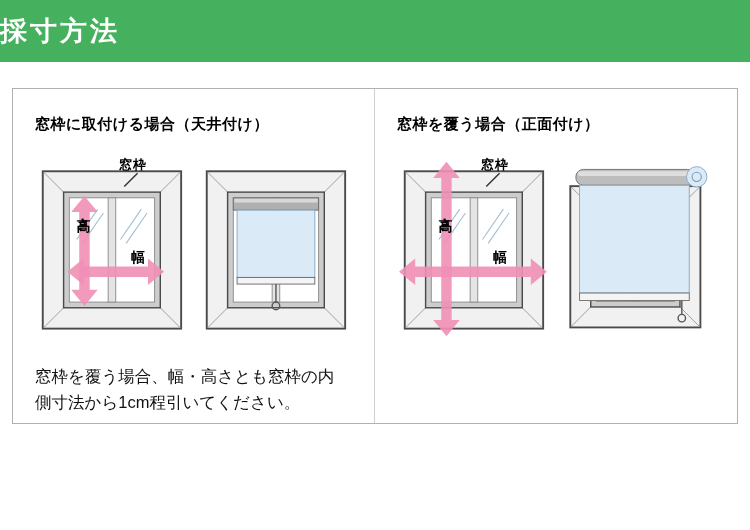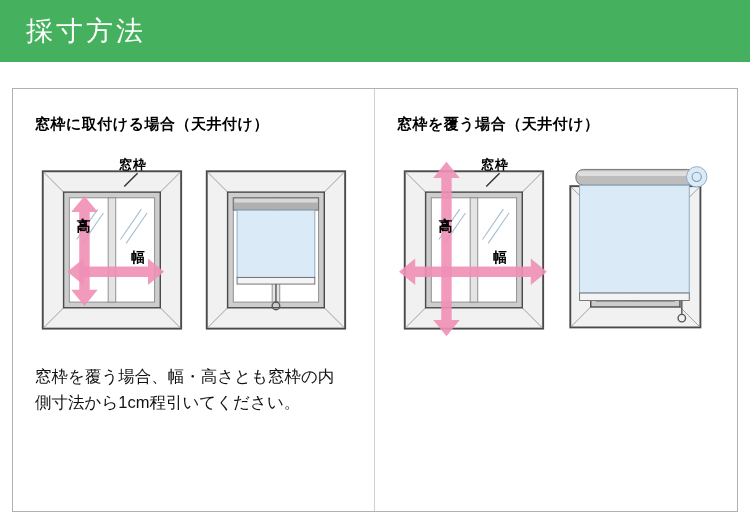--- a/index.html
+++ b/index.html
@@ -5,25 +5,25 @@
   html,body{margin:0;padding:0;}
   body{
     width:750px;height:530px;overflow:hidden;background:#ffffff;
     font-family:"Liberation Sans","DejaVu Sans",sans-serif;color:#111;
   }
   .header{
     height:62px;background:var(--header-green,#45b15e);
     display:flex;align-items:center;
   }
   .header h1{
-    margin:0;padding-left:26px;color:#ffffff;font-size:27px;
-    font-weight:normal;letter-spacing:3px;
+    margin:0;color:#ffffff;font-size:27px;
+    font-weight:bold;letter-spacing:3px;
   }
   .panel{
-    margin:26px 12px 0 12px;height:424px;background:#fff;
+    margin:26px 12px 0 12px;height:336px;background:#fff;
     border:1px solid #b0b0b0;display:flex;box-sizing:border-box;
   }
   .col{flex:1;padding:26px 18px 0 22px;box-sizing:border-box;}
   .col-right{border-left:1px solid #cfcfcf;}
   .col h2{
     margin:0 0 24px 0;font-size:15px;font-weight:bold;color:#000;
     letter-spacing:0.5px;
   }
   .diagrams{display:flex;gap:12px;align-items:flex-start;height:192px;margin-bottom:10px;}
   .diagram{position:relative;}
@@ -102,21 +102,21 @@
           </g>
         </svg>
       </div>
 
     </div>
 
     <p>窓枠を覆う場合、幅・高さとも窓枠の内側寸法から1cm程引いてください。</p>
   </section>
 
   <section class="col col-right">
-    <h2>窓枠を覆う場合（天井付け）</h2>
+    <h2>窓枠を覆う場合（正面付け）</h2>
 
     <div class="diagrams">
 
       <div class="diagram" style="width:152px;height:192px;">
         <svg viewBox="0 0 160 192" width="152" height="182">
           <g>
             <rect x="8" y="14" width="146" height="166" fill="#f1f1f1" stroke="#4a4a4a" stroke-width="2"></rect>
             <line x1="9" y1="15" x2="31" y2="37" stroke="#9a9a9a"></line>
             <line x1="153" y1="15" x2="131" y2="37" stroke="#9a9a9a"></line>
             <line x1="9" y1="179" x2="31" y2="157" stroke="#9a9a9a"></line>

